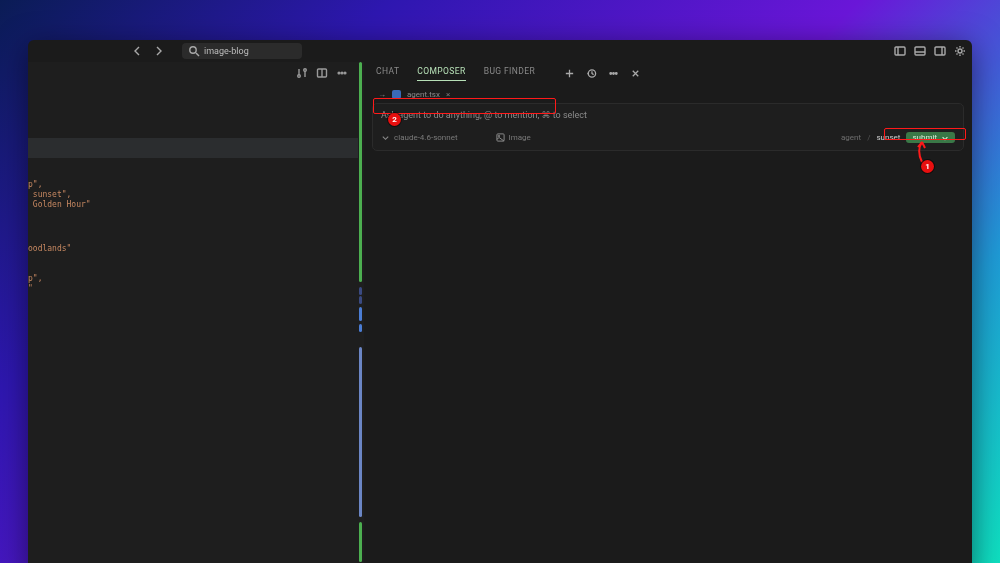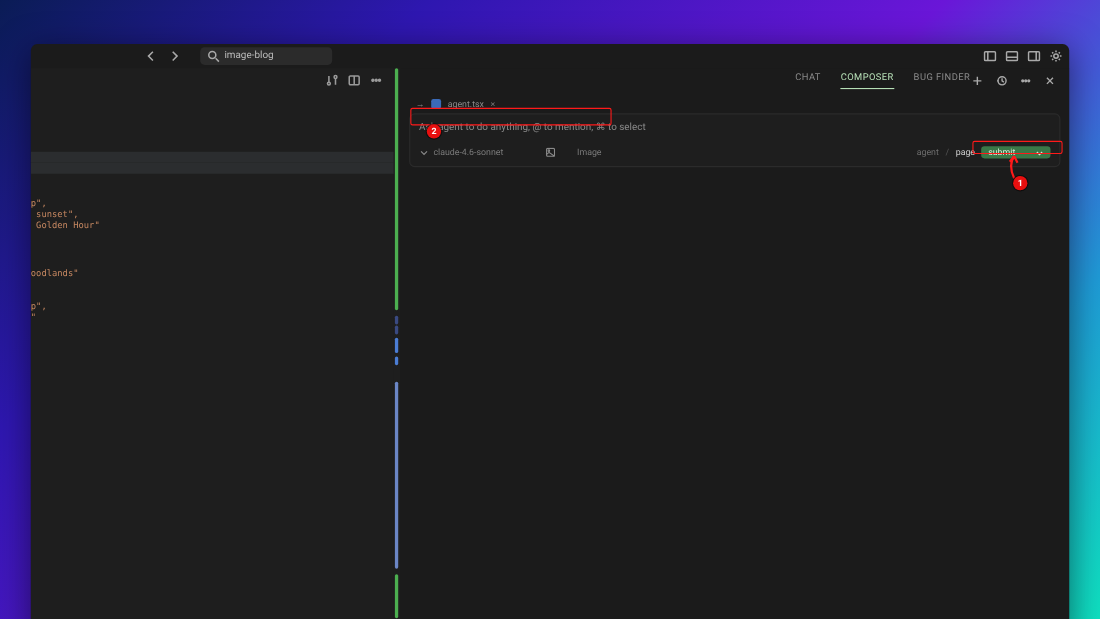--- a/index.html
+++ b/index.html
@@ -26,39 +26,39 @@
   .code-sel { position:absolute; left:0; right:0; height:10px; background:#2b2d2f;}
   .hl-s { color:#c78861;}
 
   .gutter { position:relative; width:6px; background:#1e1e1e;}
   .gutter-line { position:absolute; left:1px; width:3px; border-radius:2px;}
   .g-green { background:#4caf50;}
   .g-blue  { background:#4b7dd4;}
   .g-navy  { background:#3a4a82;}
 
   .right-pane { flex:1; background:#1b1b1b; position:relative;}
-  .panel-tabs { height:22px; display:flex; align-items:center; justify-content:flex-end; padding:0 12px; font-size:8.5px; letter-spacing:.4px; color:#8a8a8a;}
+  .panel-tabs { height:22px; display:flex; align-items:center; justify-content:flex-start; padding:0 12px; font-size:8.5px; letter-spacing:.4px; color:#8a8a8a;gap:28px;}
   .tabs-left { display:flex; gap:18px;}
   .tab-item { cursor:pointer; padding-bottom:4px; }
   .tab-item.active { color:#b7e0b7; border-bottom:1px solid #b7e0b7;}
   .tabs-right { display:flex; gap:10px; align-items:center;}
   .tabs-right .tb-icon svg { width:11px; height:11px;}
   .crumb-row { display:flex; align-items:center; gap:6px; font-size:8px; color:#8a8a8a; padding:6px 14px 4px 14px;}
   .crumb-icon { width:9px; height:9px; background:#3a6ab8; border-radius:2px; display:inline-block; position:relative;}
   .crumb-close { color:#777; cursor:pointer;}
   .composer-card { margin:0 8px 0 8px; background:#1e1e1e; border:1px solid #2b2b2b; border-radius:5px; }
   .composer-input { padding:6px 8px; font-size:9px; color:#8b8b8b;}
   .composer-footer { display:flex; align-items:center; justify-content:space-between; padding:6px 8px 7px 8px; font-size:8px; color:#7a7a7a;}
   .cf-left { display:flex; align-items:center; gap:10px;}
   .cf-left .mini-icon { width:9px; height:9px; }
   .mode-group { display:flex; align-items:center; gap:6px;}
   .mode-normal { color:#6e6e6e;}
   .mode-sep { color:#555;}
   .mode-agent { color:#cfcfcf;}
-  .submit-chip { background:#3a7847; color:#d8ecd8; border-radius:3px; padding:1px 6px; display:flex; align-items:center; gap:18px;}
+  .submit-chip { background:#3a7847; color:#d8ecd8; border-radius:3px; padding:1px 6px; display:flex; align-items:center; gap:4px;}
   
   .red-rect { position:absolute; border:1.5px solid #ff1a1a; border-radius:2px; pointer-events:none;}
   .red-badge { position:absolute; width:13px; height:13px; border-radius:50%; background:#e80f0f; color:#fff; font-size:8px; font-weight:700; display:flex; align-items:center; justify-content:center; box-shadow:0 0 0 1px rgba(0,0,0,.5);}
   .red-arrow { position:absolute; }
   .red-arrow svg { overflow:visible;}
 </style>
 </head>
 <body>
 
 <div class="desktop">
@@ -213,33 +213,33 @@
         <div class="composer-card">
           <div class="composer-input">Ask agent to do anything, @ to mention, ⌘ to select</div>
           <div class="composer-footer">
             <div class="cf-left">
               <span style="display:flex;align-items:center;gap:4px;">
                 <svg class="mini-icon" viewBox="0 0 10 10" style="stroke:#8a8a8a;fill:none;stroke-width:1.2">
                     <path d="M2 4l3 3 3-3"></path>
                   </svg>
                 <span>claude-4.6-sonnet</span>
               </span>
-              <span style="display:flex;align-items:center;gap:20px;padding-left:28px;">
+              <span style="display:flex;align-items:center;gap:4px;padding-left:28px;">
                 <svg class="mini-icon" viewBox="0 0 10 10" style="stroke:#8a8a8a;fill:none;stroke-width:1.1">
                     <rect x="1" y="1" width="8" height="8" rx="1"></rect>
                     <circle cx="3.3" cy="3.3" r="0.8"></circle>
                     <path d="M1 7l2.5-2 5.5 4"></path>
                   </svg>
                 <span>Image</span>
               </span>
             </div>
             <div class="mode-group">
               <span class="mode-normal">agent</span>
               <span class="mode-sep">/</span>
-              <span class="mode-agent">page</span>
+              <span class="mode-agent">sunset</span>
               <span class="submit-chip">
                 <span>submit</span>
                 <svg viewBox="0 0 10 10" width="8" height="8" style="stroke:#d8ecd8;fill:none;stroke-width:1.4">
                     <path d="M2 4l3 3 3-3"></path>
                   </svg>
               </span>
             </div>
           </div>
         </div>
 

